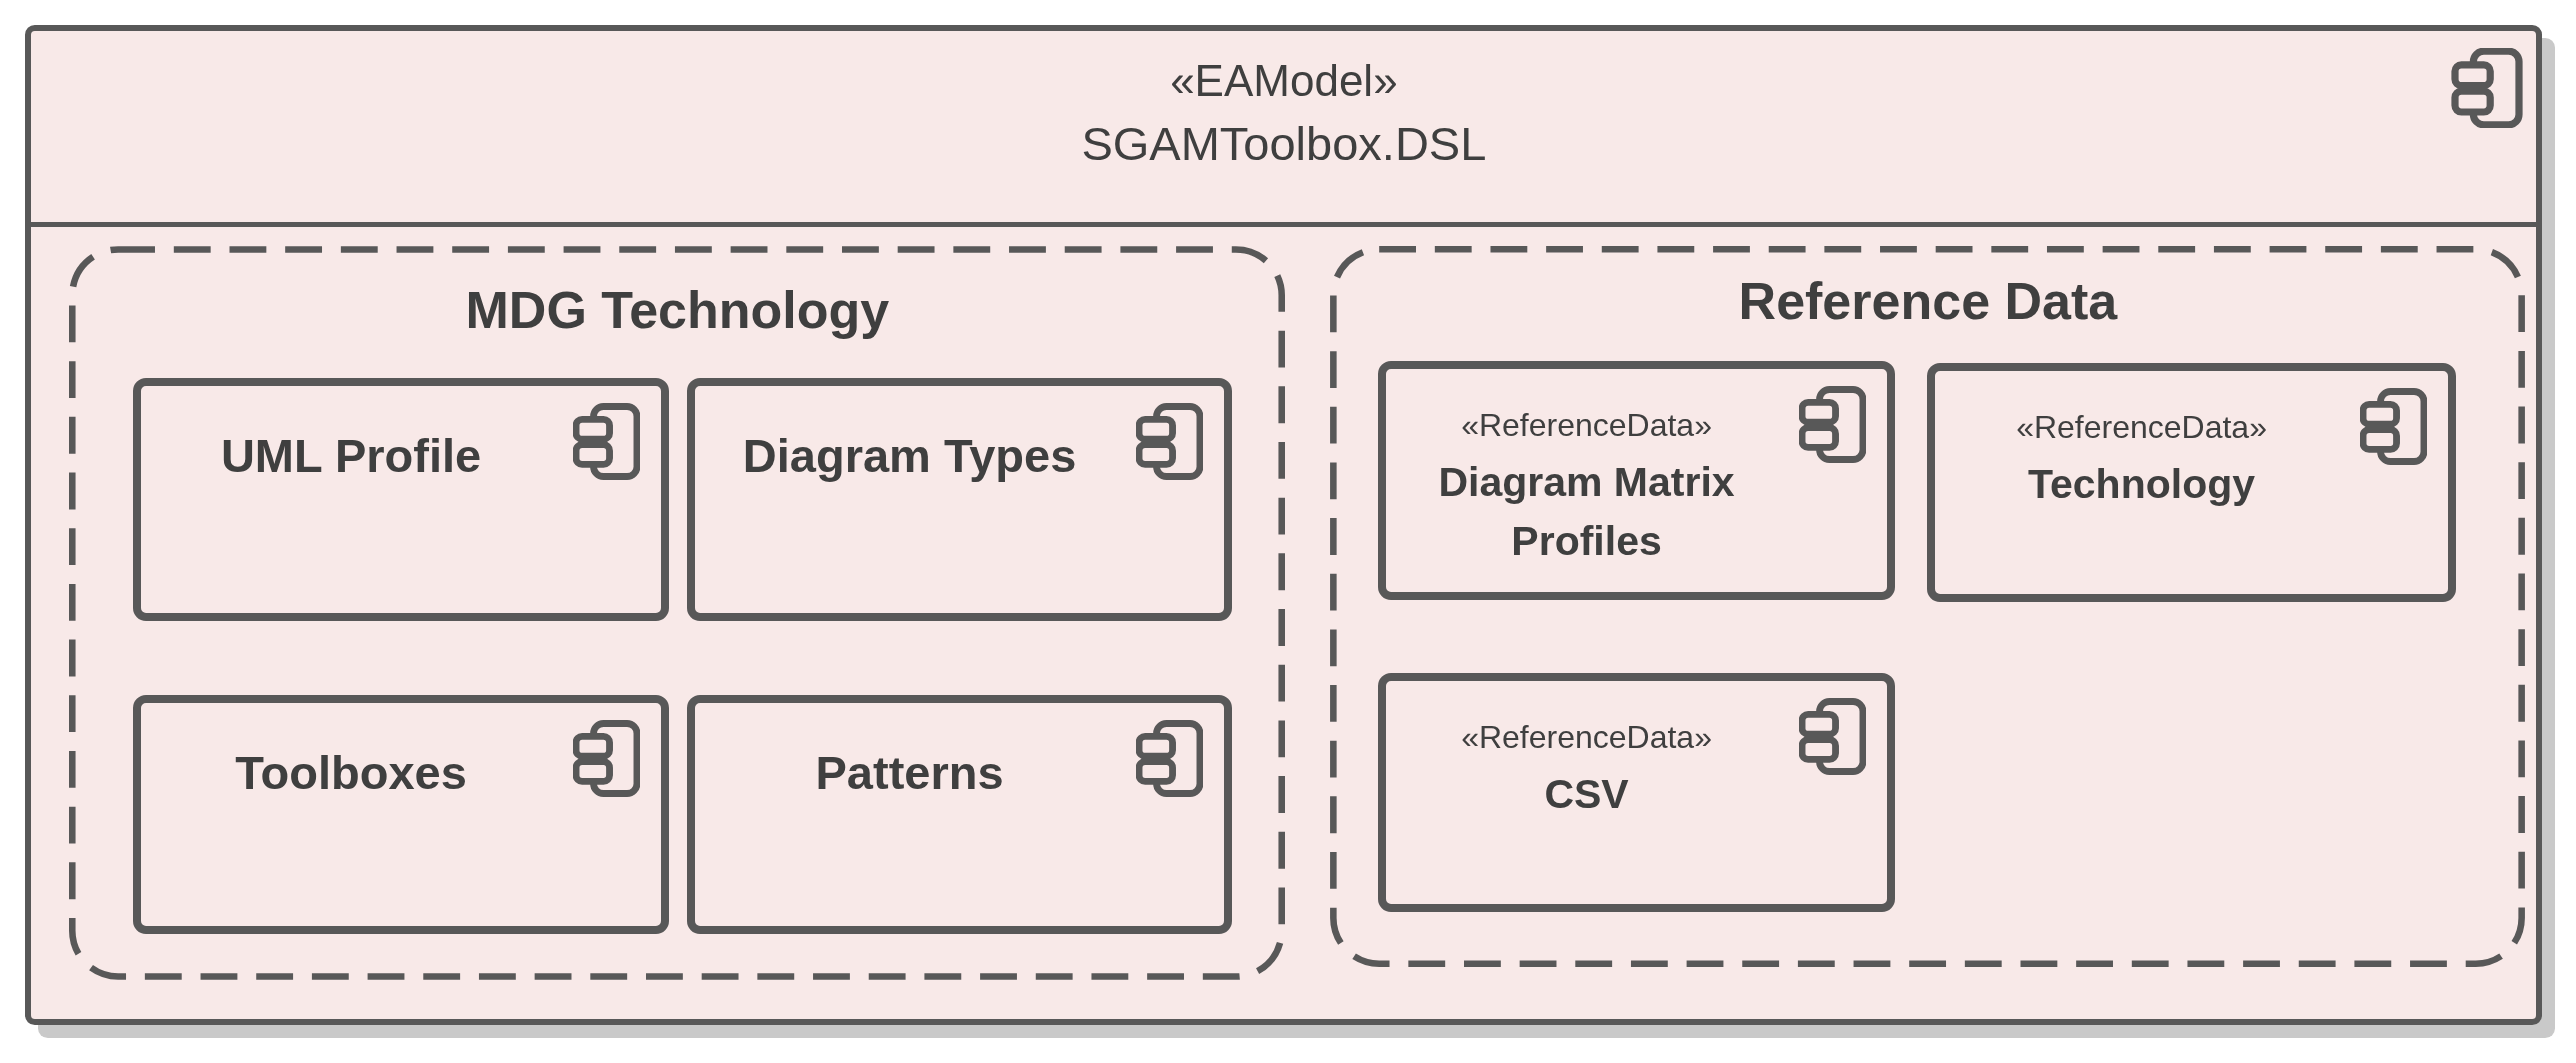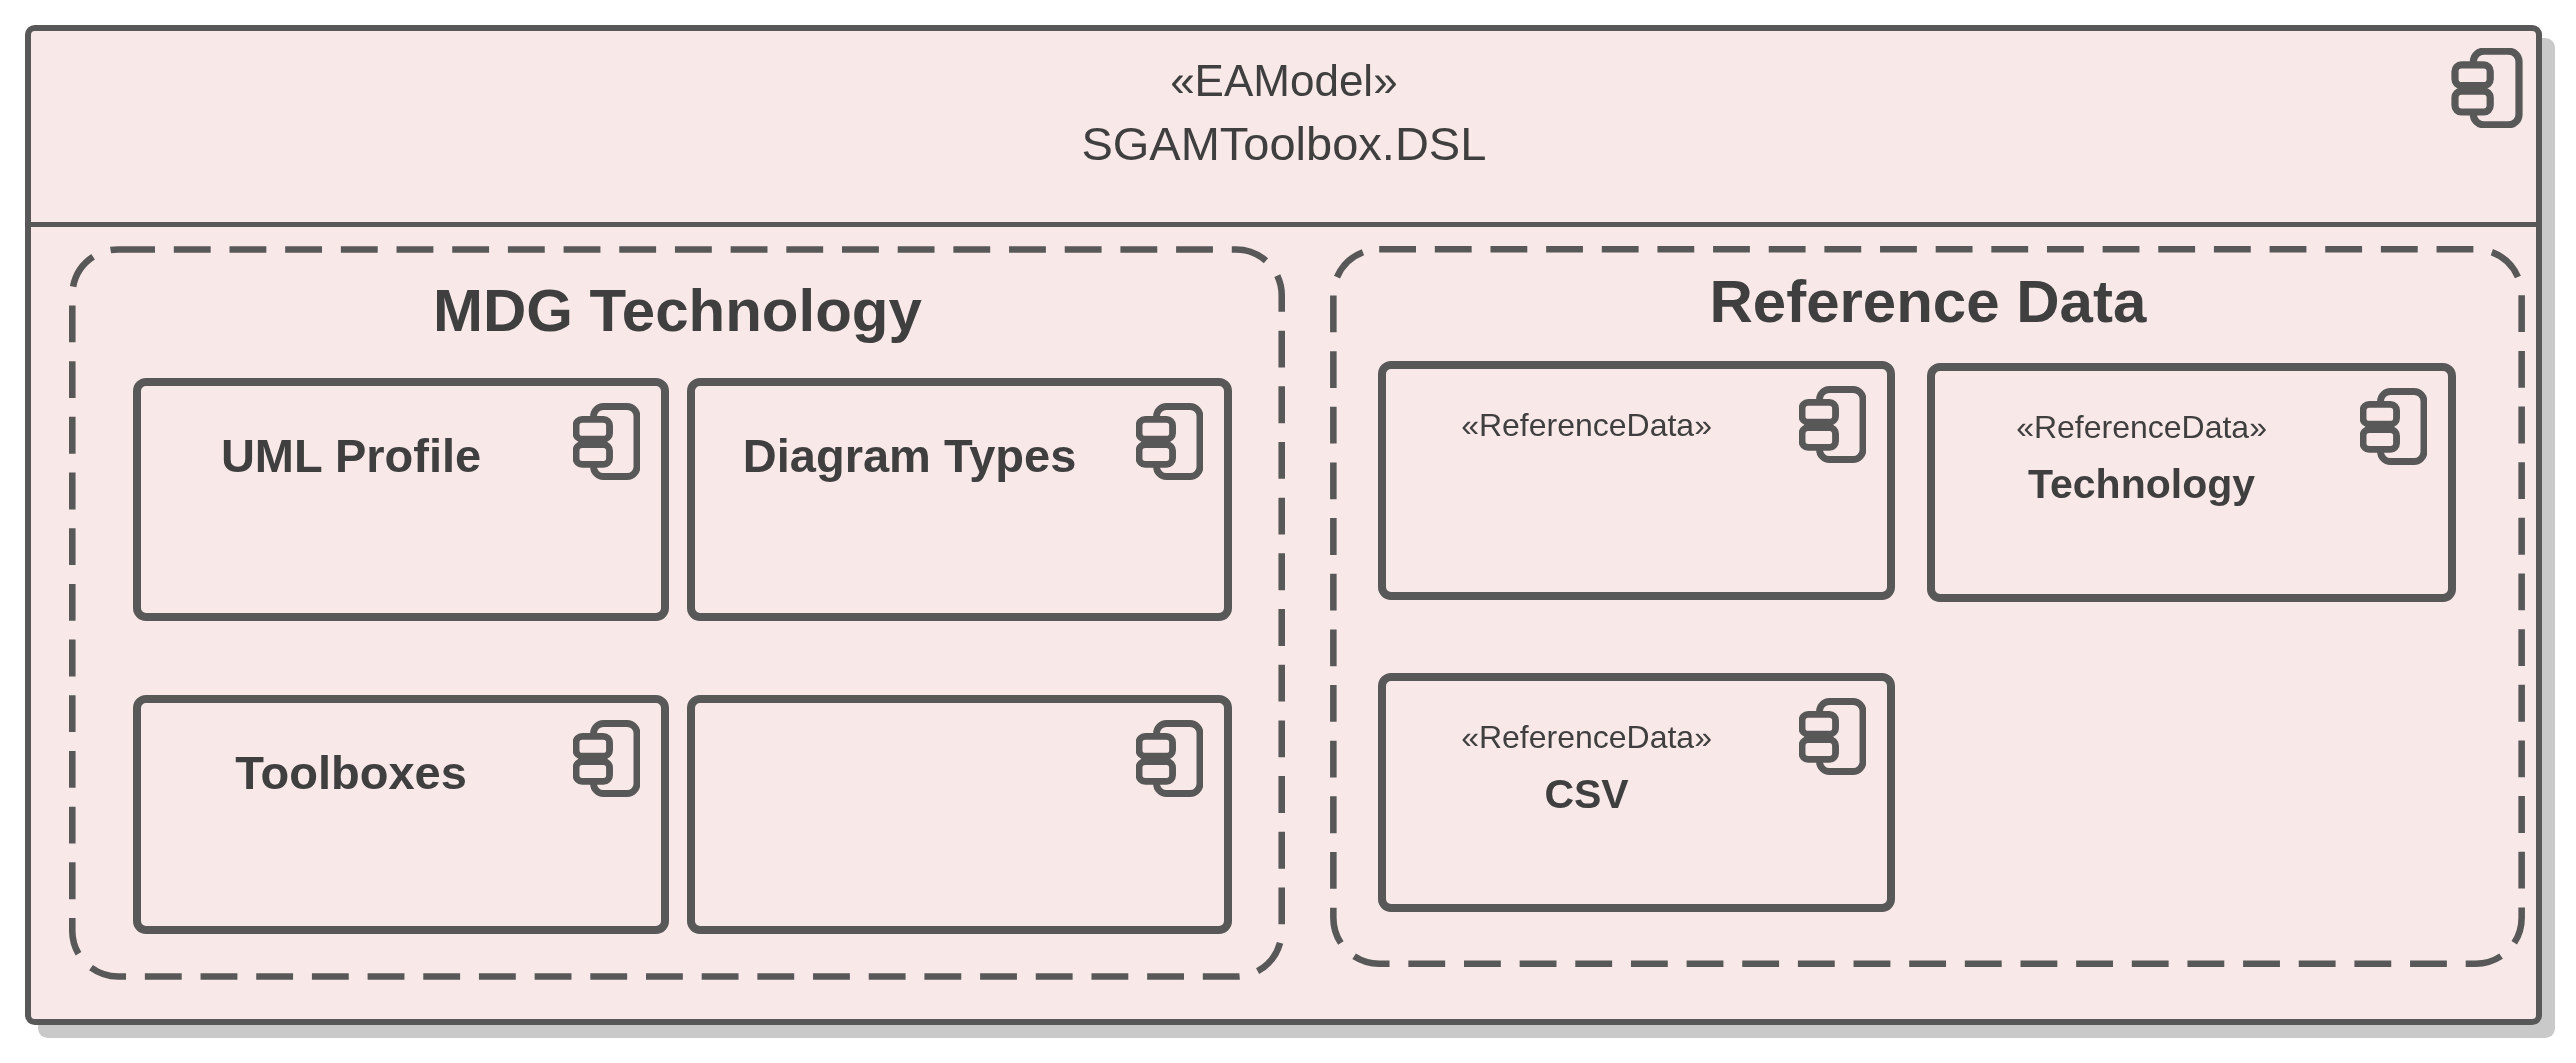--- a/index.html
+++ b/index.html
@@ -44,21 +44,21 @@
     width: 72px; height: 80px;
   }
 
   
   .group { position: absolute; }
   .group-outline { position: absolute; left: 0; top: 0; }
   .group-title {
     position: absolute; left: 0; right: 0;
     text-align: center;
     font-weight: bold;
-    font-size: 60px; line-height: 61px;
+    font-size: 52px; line-height: 61px;
   }
 
   
   .comp {
     position: absolute;
     box-sizing: border-box;
     background: #f8e9e8;
     border: 8.2px solid #585858;
     border-radius: 13px;
   }
@@ -126,35 +126,39 @@
     <div class="comp" style="left:64px; top:449px; width:536px; height:239px;">
       <div class="comp-label-area" style="top:39px;">
         <div class="comp-name">Toolboxes</div>
       </div>
       <svg class="comp-icon" viewBox="0 0 82 94" width="67" height="77">
           <use href="#uml-component-icon"></use>
         </svg>
     </div>
 
     <div class="comp" style="left:618px; top:449px; width:545px; height:239px;">
+      <div class="comp-label-area" style="top:39px;">
+        <div class="comp-name">Patterns</div>
+      </div>
       <svg class="comp-icon" viewBox="0 0 82 94" width="67" height="77">
           <use href="#uml-component-icon"></use>
         </svg>
     </div>
   </div>
 
   <div class="group" style="left:1299px; top:215px; width:1195px; height:721px;">
     <svg class="group-outline" width="1195" height="721" viewBox="0 0 1460 881">
       <rect x="4" y="4" width="1452" height="873" rx="56" fill="none" stroke="#585858" stroke-width="8" stroke-dasharray="45 23"></rect>
     </svg>
     <div class="group-title" style="top:24.6px;">Reference Data</div>
 
     <div class="comp" style="left:48px; top:115px; width:517px; height:239px;">
       <div class="comp-label-area" style="top:33px;">
         <div class="ref-stereo">«ReferenceData»</div>
+        <div class="ref-name">Diagram Matrix Profiles</div>
       </div>
       <svg class="comp-icon" viewBox="0 0 82 94" width="67" height="77">
           <use href="#uml-component-icon"></use>
         </svg>
     </div>
 
     <div class="comp" style="left:597px; top:117px; width:529px; height:239px;">
       <div class="comp-label-area" style="top:33px;">
         <div class="ref-stereo">«ReferenceData»</div>
         <div class="ref-name">Technology</div>

